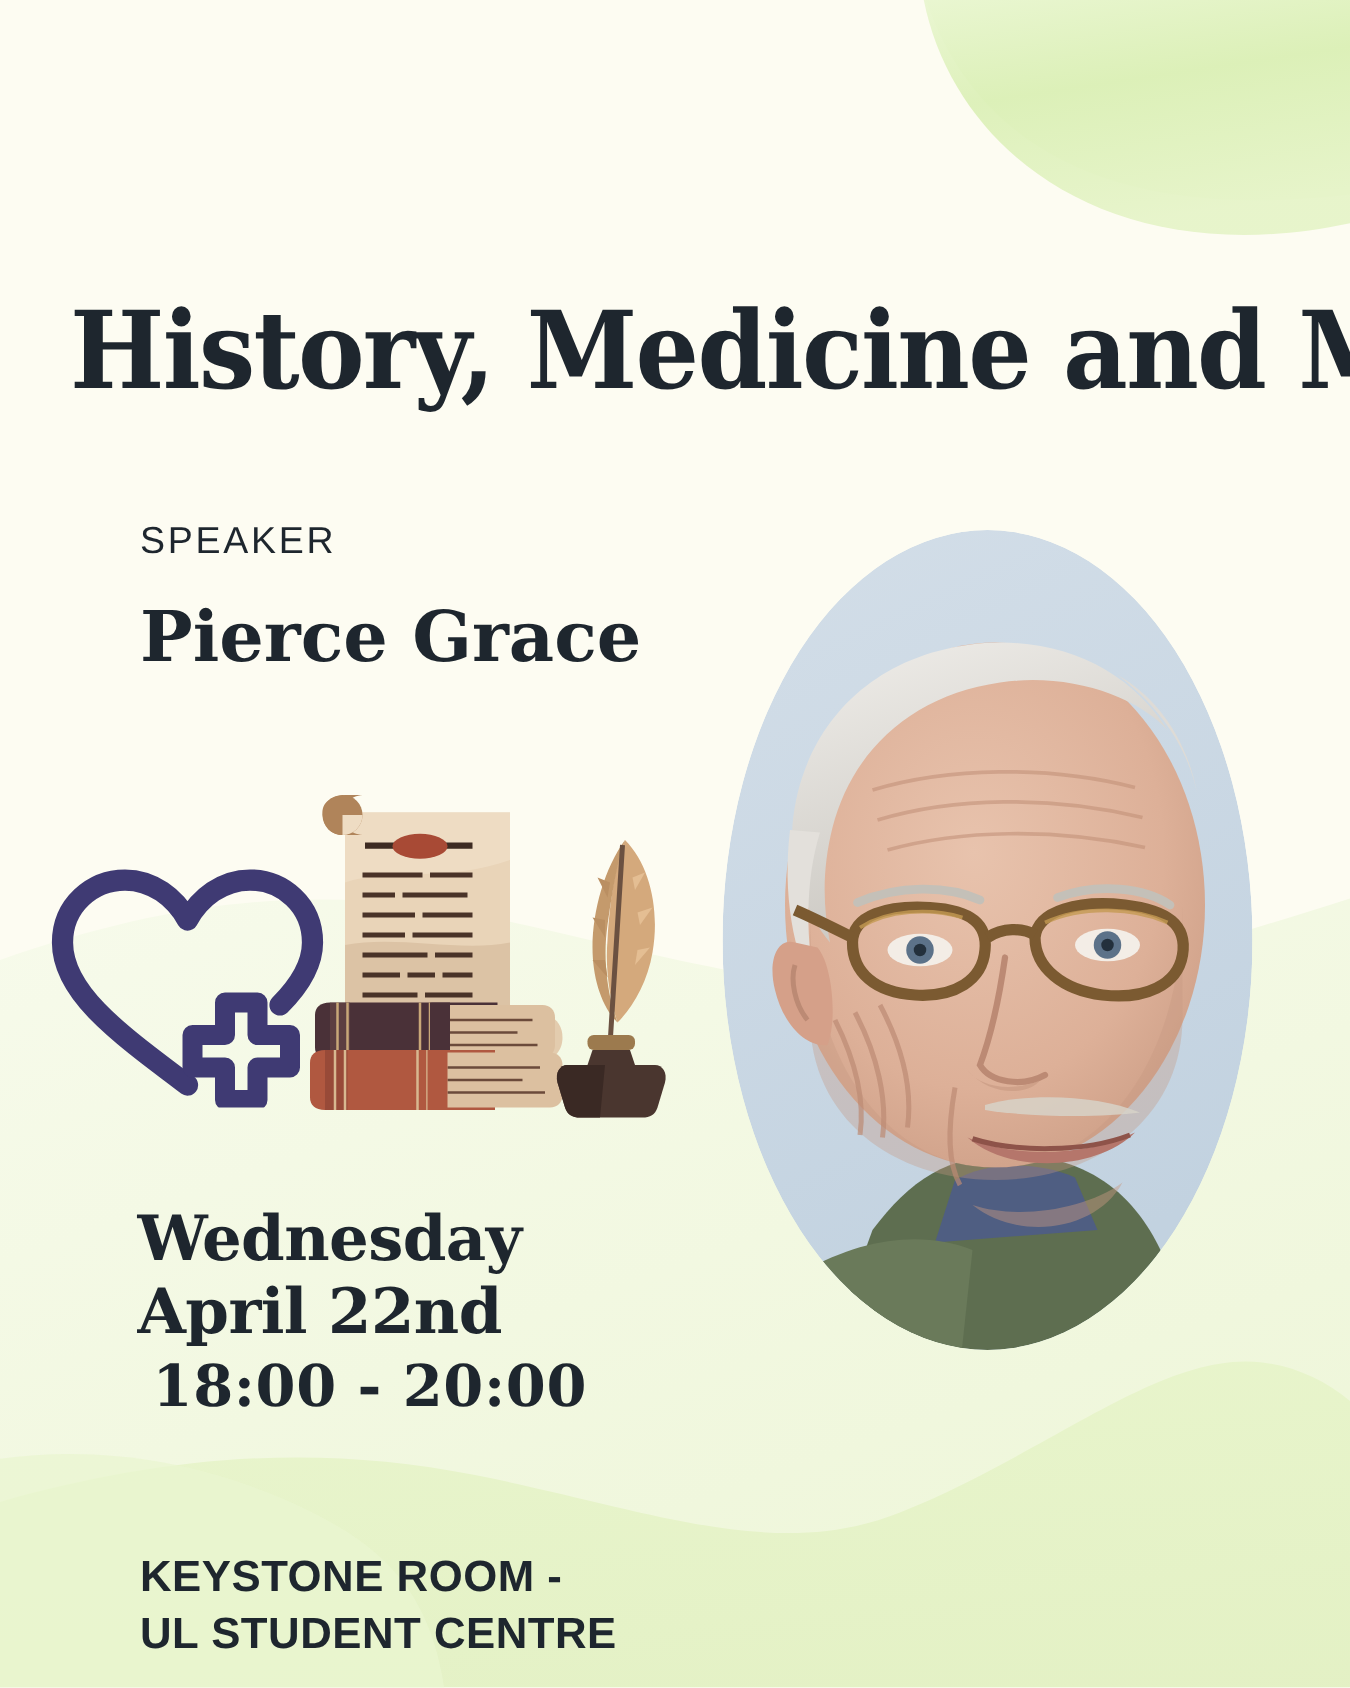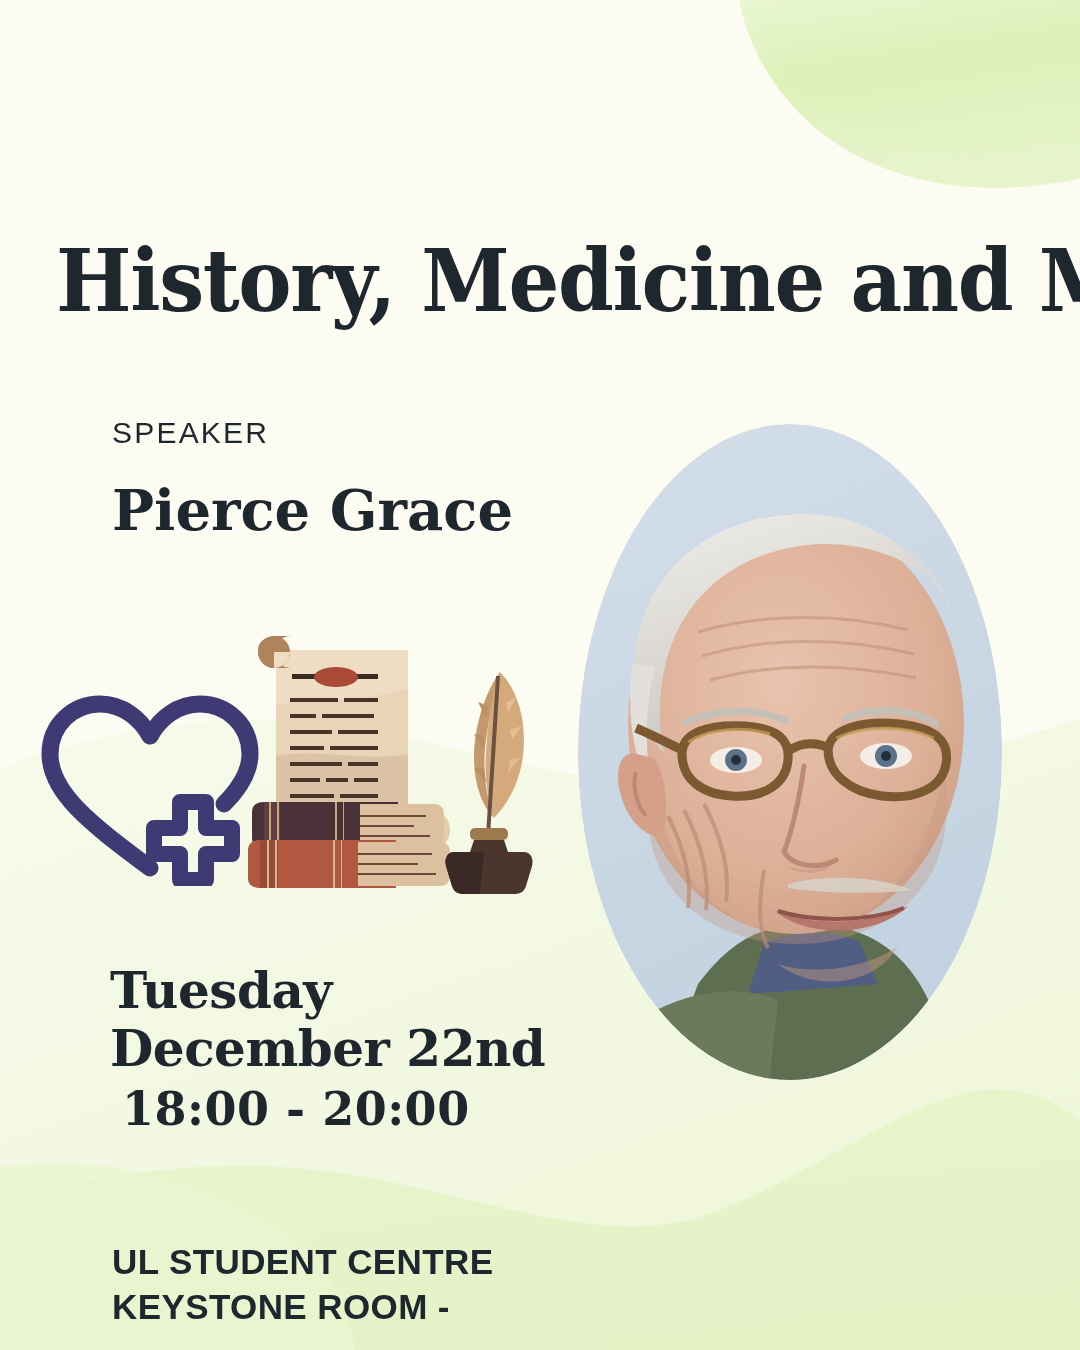--- a/index.html
+++ b/index.html
@@ -404,23 +404,23 @@
                  C 300 512, 230 516, 196 486 Z" fill="#B5766B"></path>
         <path d="M 200 487 C 234 498, 290 498, 326 484" stroke="#8E5349" stroke-width="4" fill="none"></path>
 
         <path d="M 200 540 C 236 552, 290 544, 320 522
                  C 300 560, 238 570, 200 540 Z" fill="#C79880" opacity="0.45"></path>
       </g>
     </svg>
   </div>
 
   <div class="datetime-block">
-    <p class="date-line">Tuesday</p>
-    <p class="date-line">December 22nd</p>
+    <p class="date-line">Wednesday</p>
+    <p class="date-line">April 22nd</p>
     <p class="time-line">18:00 - 20:00</p>
   </div>
 
   <div class="venue-block">
+    <p class="venue-line">KEYSTONE ROOM -</p>
     <p class="venue-line">UL STUDENT CENTRE</p>
-    <p class="venue-line">KEYSTONE ROOM -</p>
   </div>
 
 </div>
 
 </body></html>

